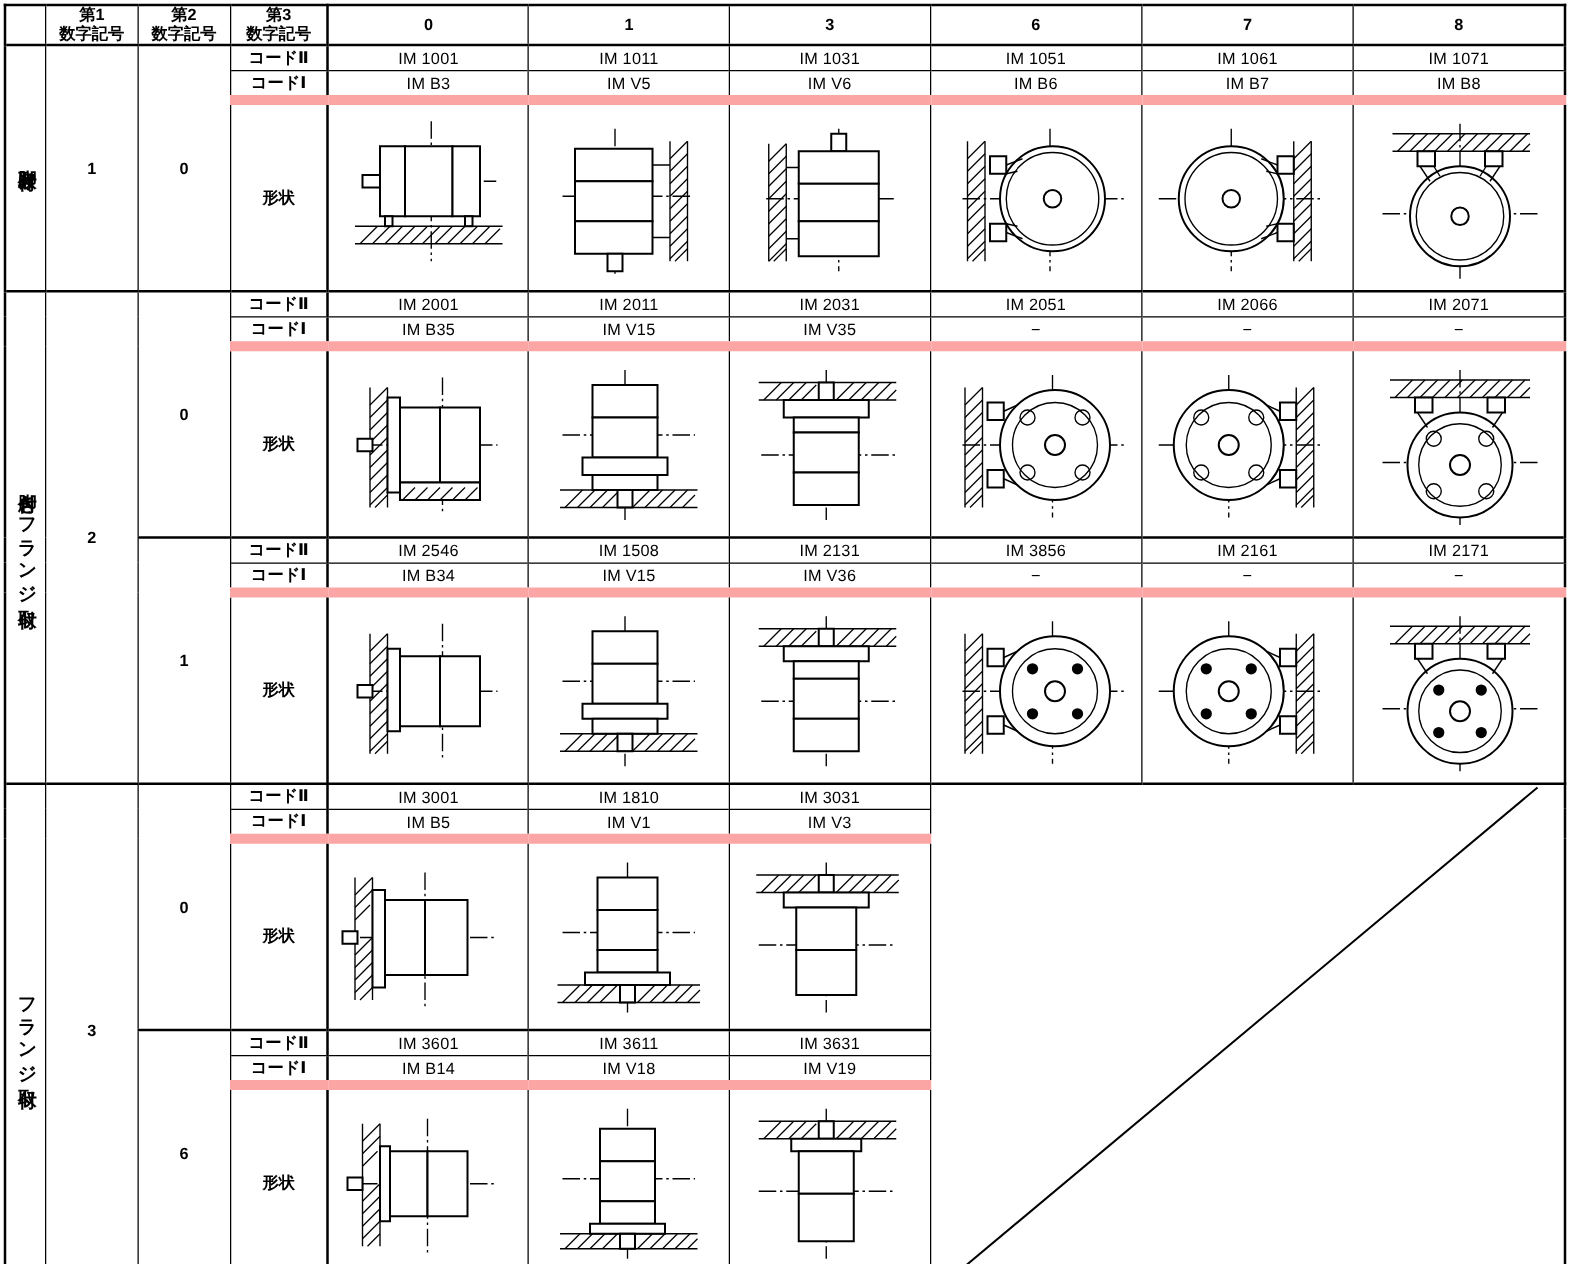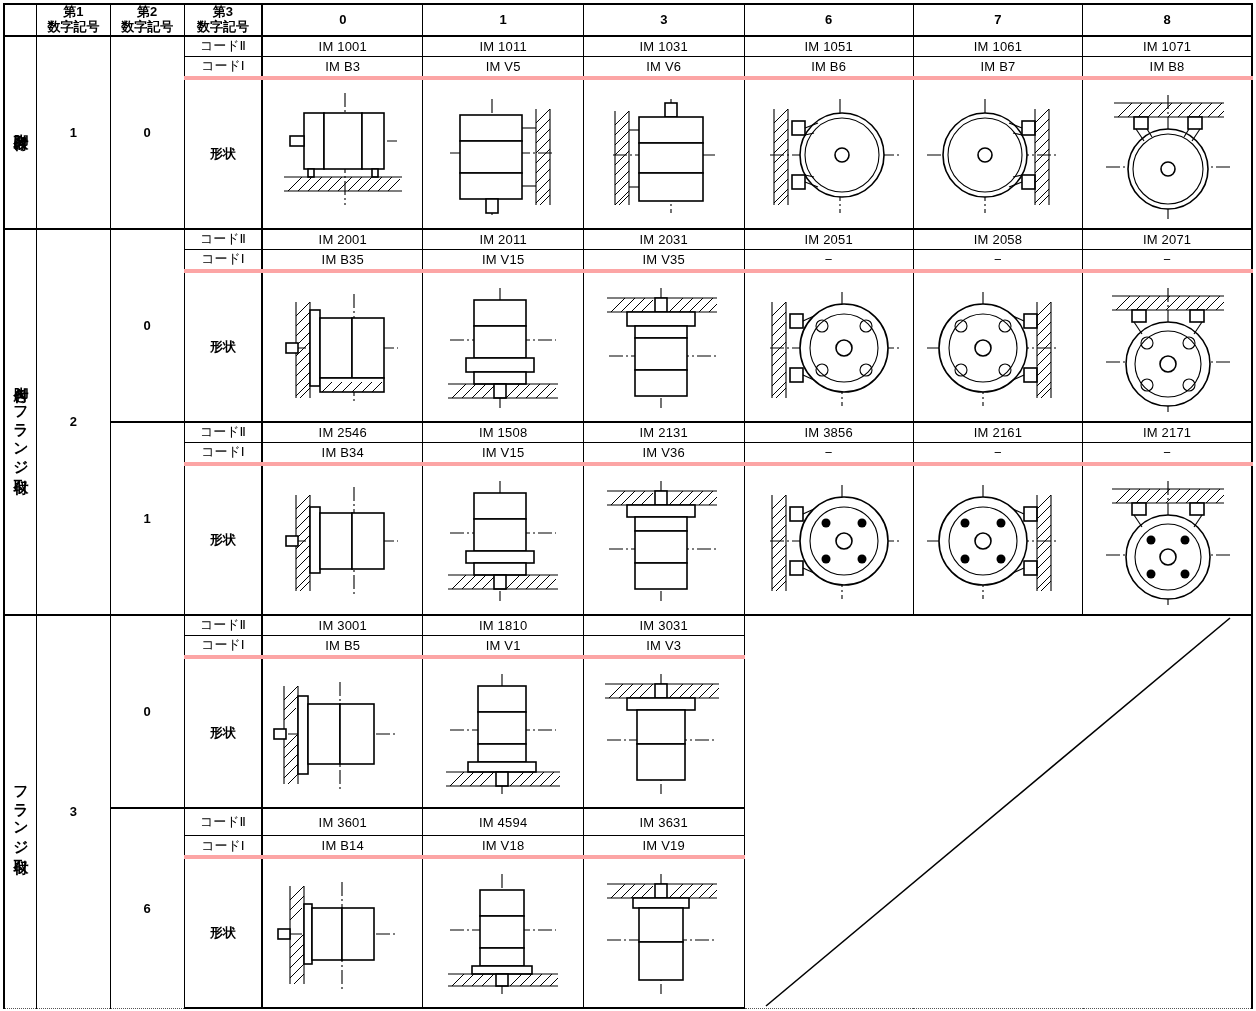--- a/index.html
+++ b/index.html
@@ -12,26 +12,26 @@
   .thick-b{border-bottom:2px solid #000 !important;}
   .thick-l{border-left:2px solid #000 !important;}
   .thick-r{border-right:2px solid #000 !important;}
   .hdr{font-size:12.5px;line-height:1.15;font-weight:700;padding:3px 1px;}
   .hdr .ln{display:block;}
   .colnum{font-size:14px;font-weight:700;}
   .vlabel{font-size:15px;font-weight:700;letter-spacing:1px;
       writing-mode:vertical-rl;text-orientation:upright;
       margin:0 auto;line-height:1.12;white-space:nowrap;}
   .digit{font-size:14px;font-weight:700;}
-  .codelbl{font-size:12px;font-weight:400;white-space:nowrap;margin-top:40px;}
+  .codelbl{font-size:12px;font-weight:700;white-space:nowrap;margin-top:40px;}
   .codeval{font-size:13.5px;font-weight:400;letter-spacing:0.2px;}
   .shape-lbl{font-size:14px;font-weight:700;}
   .coderow td{height:19px;}
   .coderow.dotted td{border-bottom:1px dotted #555;}
-  .coderow.grayb td{border-bottom:4px solid #fca5a5;}
+  .coderow.grayb td{border-bottom:8px solid #fca5a5;}
   .figcell{height:148px;padding:0;}
   svg{display:block;margin:0 auto;}
   .dash{stroke:#000;stroke-width:1.1;fill:none;stroke-dasharray:14 3 2 3;}
   .ol{stroke:#000;stroke-width:1.6;fill:#fff;}
   .thin{stroke:#000;stroke-width:1.1;fill:none;}
 </style>
 </head>
 <body>
 
 <div id="sheet">
@@ -270,21 +270,21 @@
     <td class="thick-l thick-t" rowspan="6">
       <div class="vlabel">脚付きフランジ取付</div>
     </td>
     <td class="digit thick-t" rowspan="6">2</td>
     <td class="digit thick-t" rowspan="3">0</td>
     <td class="codelbl thick-t thick-r">コードⅡ</td>
     <td class="codeval thick-t">IM 2001</td>
     <td class="codeval thick-t">IM 2011</td>
     <td class="codeval thick-t">IM 2031</td>
     <td class="codeval thick-t">IM 2051</td>
-    <td class="codeval thick-t">IM 2058</td>
+    <td class="codeval thick-t">IM 2066</td>
     <td class="codeval thick-t thick-r">IM 2071</td>
   </tr>
   <tr class="coderow grayb">
     <td class="codelbl thick-r">コードⅠ</td>
     <td class="codeval">IM B35</td>
     <td class="codeval">IM V15</td>
     <td class="codeval">IM V35</td>
     <td class="codeval">−</td>
     <td class="codeval">−</td>
     <td class="codeval thick-r">−</td>
@@ -749,21 +749,21 @@
         <rect class="ol" x="46" y="50" width="48" height="34"></rect>
         <rect class="ol" x="46" y="84" width="48" height="36"></rect>
       </svg>
     </td>
   </tr>
 
   <tr class="coderow dotted">
     <td class="digit thick-t" rowspan="3">6</td>
     <td class="codelbl thick-t thick-r">コードⅡ</td>
     <td class="codeval thick-t">IM 3601</td>
-    <td class="codeval thick-t">IM 4594</td>
+    <td class="codeval thick-t">IM 3611</td>
     <td class="codeval thick-t">IM 3631</td>
   </tr>
   <tr class="coderow grayb">
     <td class="codelbl thick-r">コードⅠ</td>
     <td class="codeval">IM B14</td>
     <td class="codeval">IM V18</td>
     <td class="codeval">IM V19</td>
   </tr>
   <tr>
     <td class="shape-lbl thick-r figcell thick-b">形状</td>

